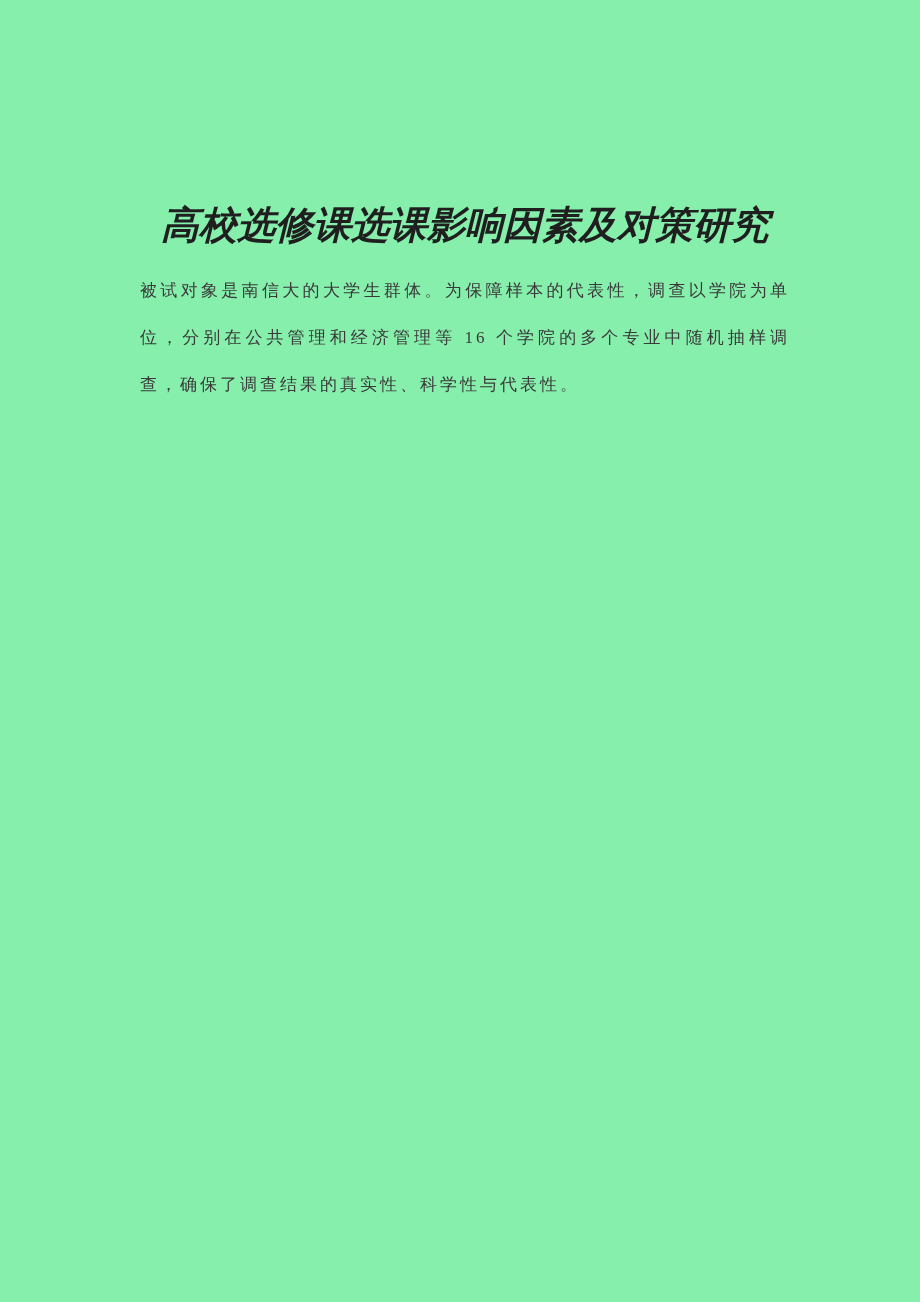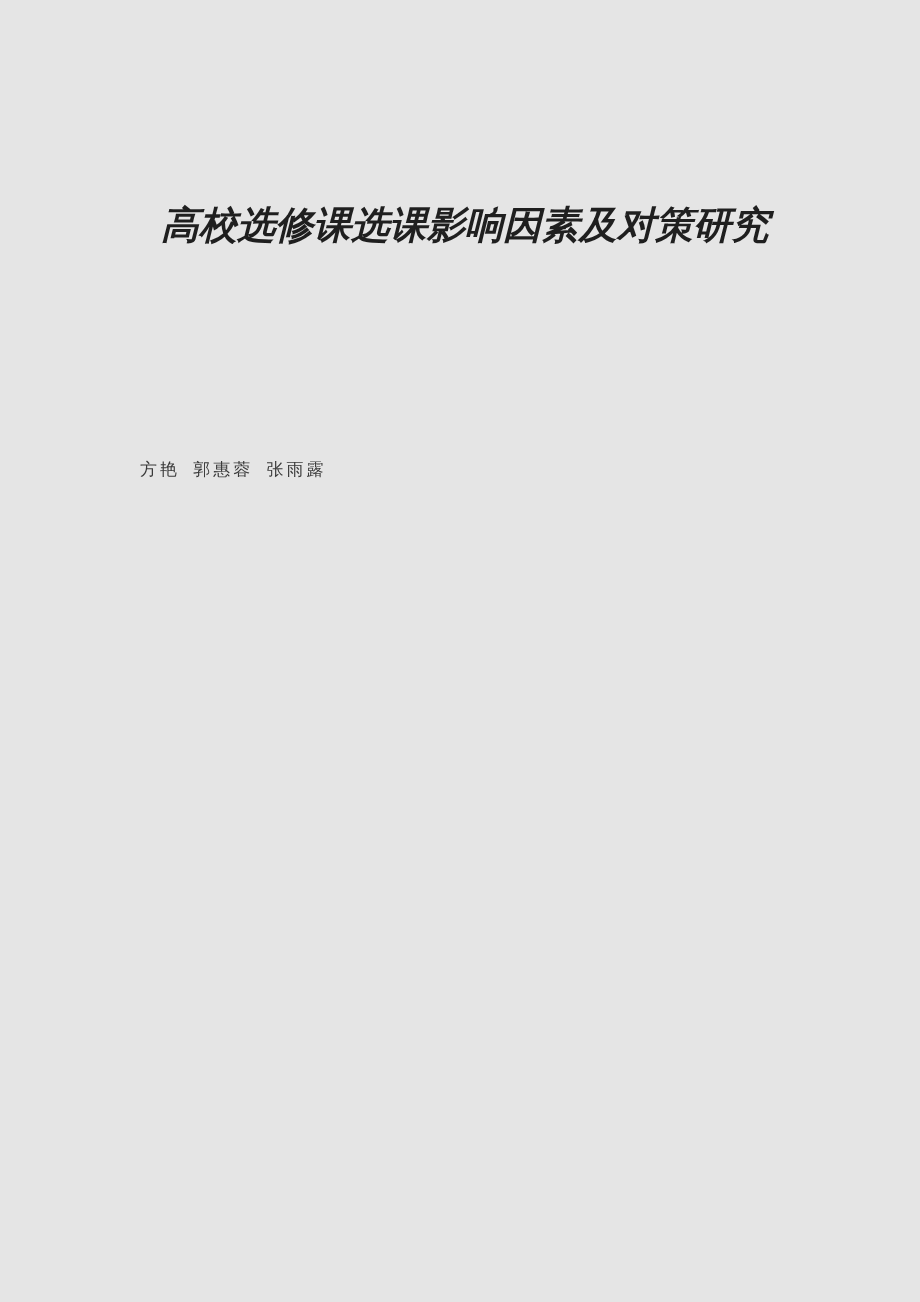--- a/index.html
+++ b/index.html
@@ -6,21 +6,21 @@
 
     html, body {
       background: #ffffff;
     }
 
     .page {
       position: relative;
       width: 920px;
       height: 1302px;
       margin: 0 auto;
-      background: #e5e5e5;
+      background: #86efac;
       overflow: hidden;
       font-family: "Liberation Serif", "DejaVu Serif", serif;
       color: #3a3a3a;
     }
 
     .content {
       padding: 0 130px 0 140px; 
     }
 
     .doc-title {
@@ -68,20 +68,20 @@
     }
   </style>
 </head>
 <body>
 
 <div class="page">
   <div class="content">
 
     <h1 class="doc-title">高校选修课选课影响因素及对策研究</h1>
 
-    <div class="byline">方艳 郭惠蓉 张雨露</div>
 
 
 
 
+    <p class="para">被试对象是南信大的大学生群体。为保障样本的代表性，调查以学院为单位，分别在公共管理和经济管理等 16 个学院的多个专业中随机抽样调查，确保了调查结果的真实性、科学性与代表性。</p>
 
   </div>
 </div>
 
 </body></html>

